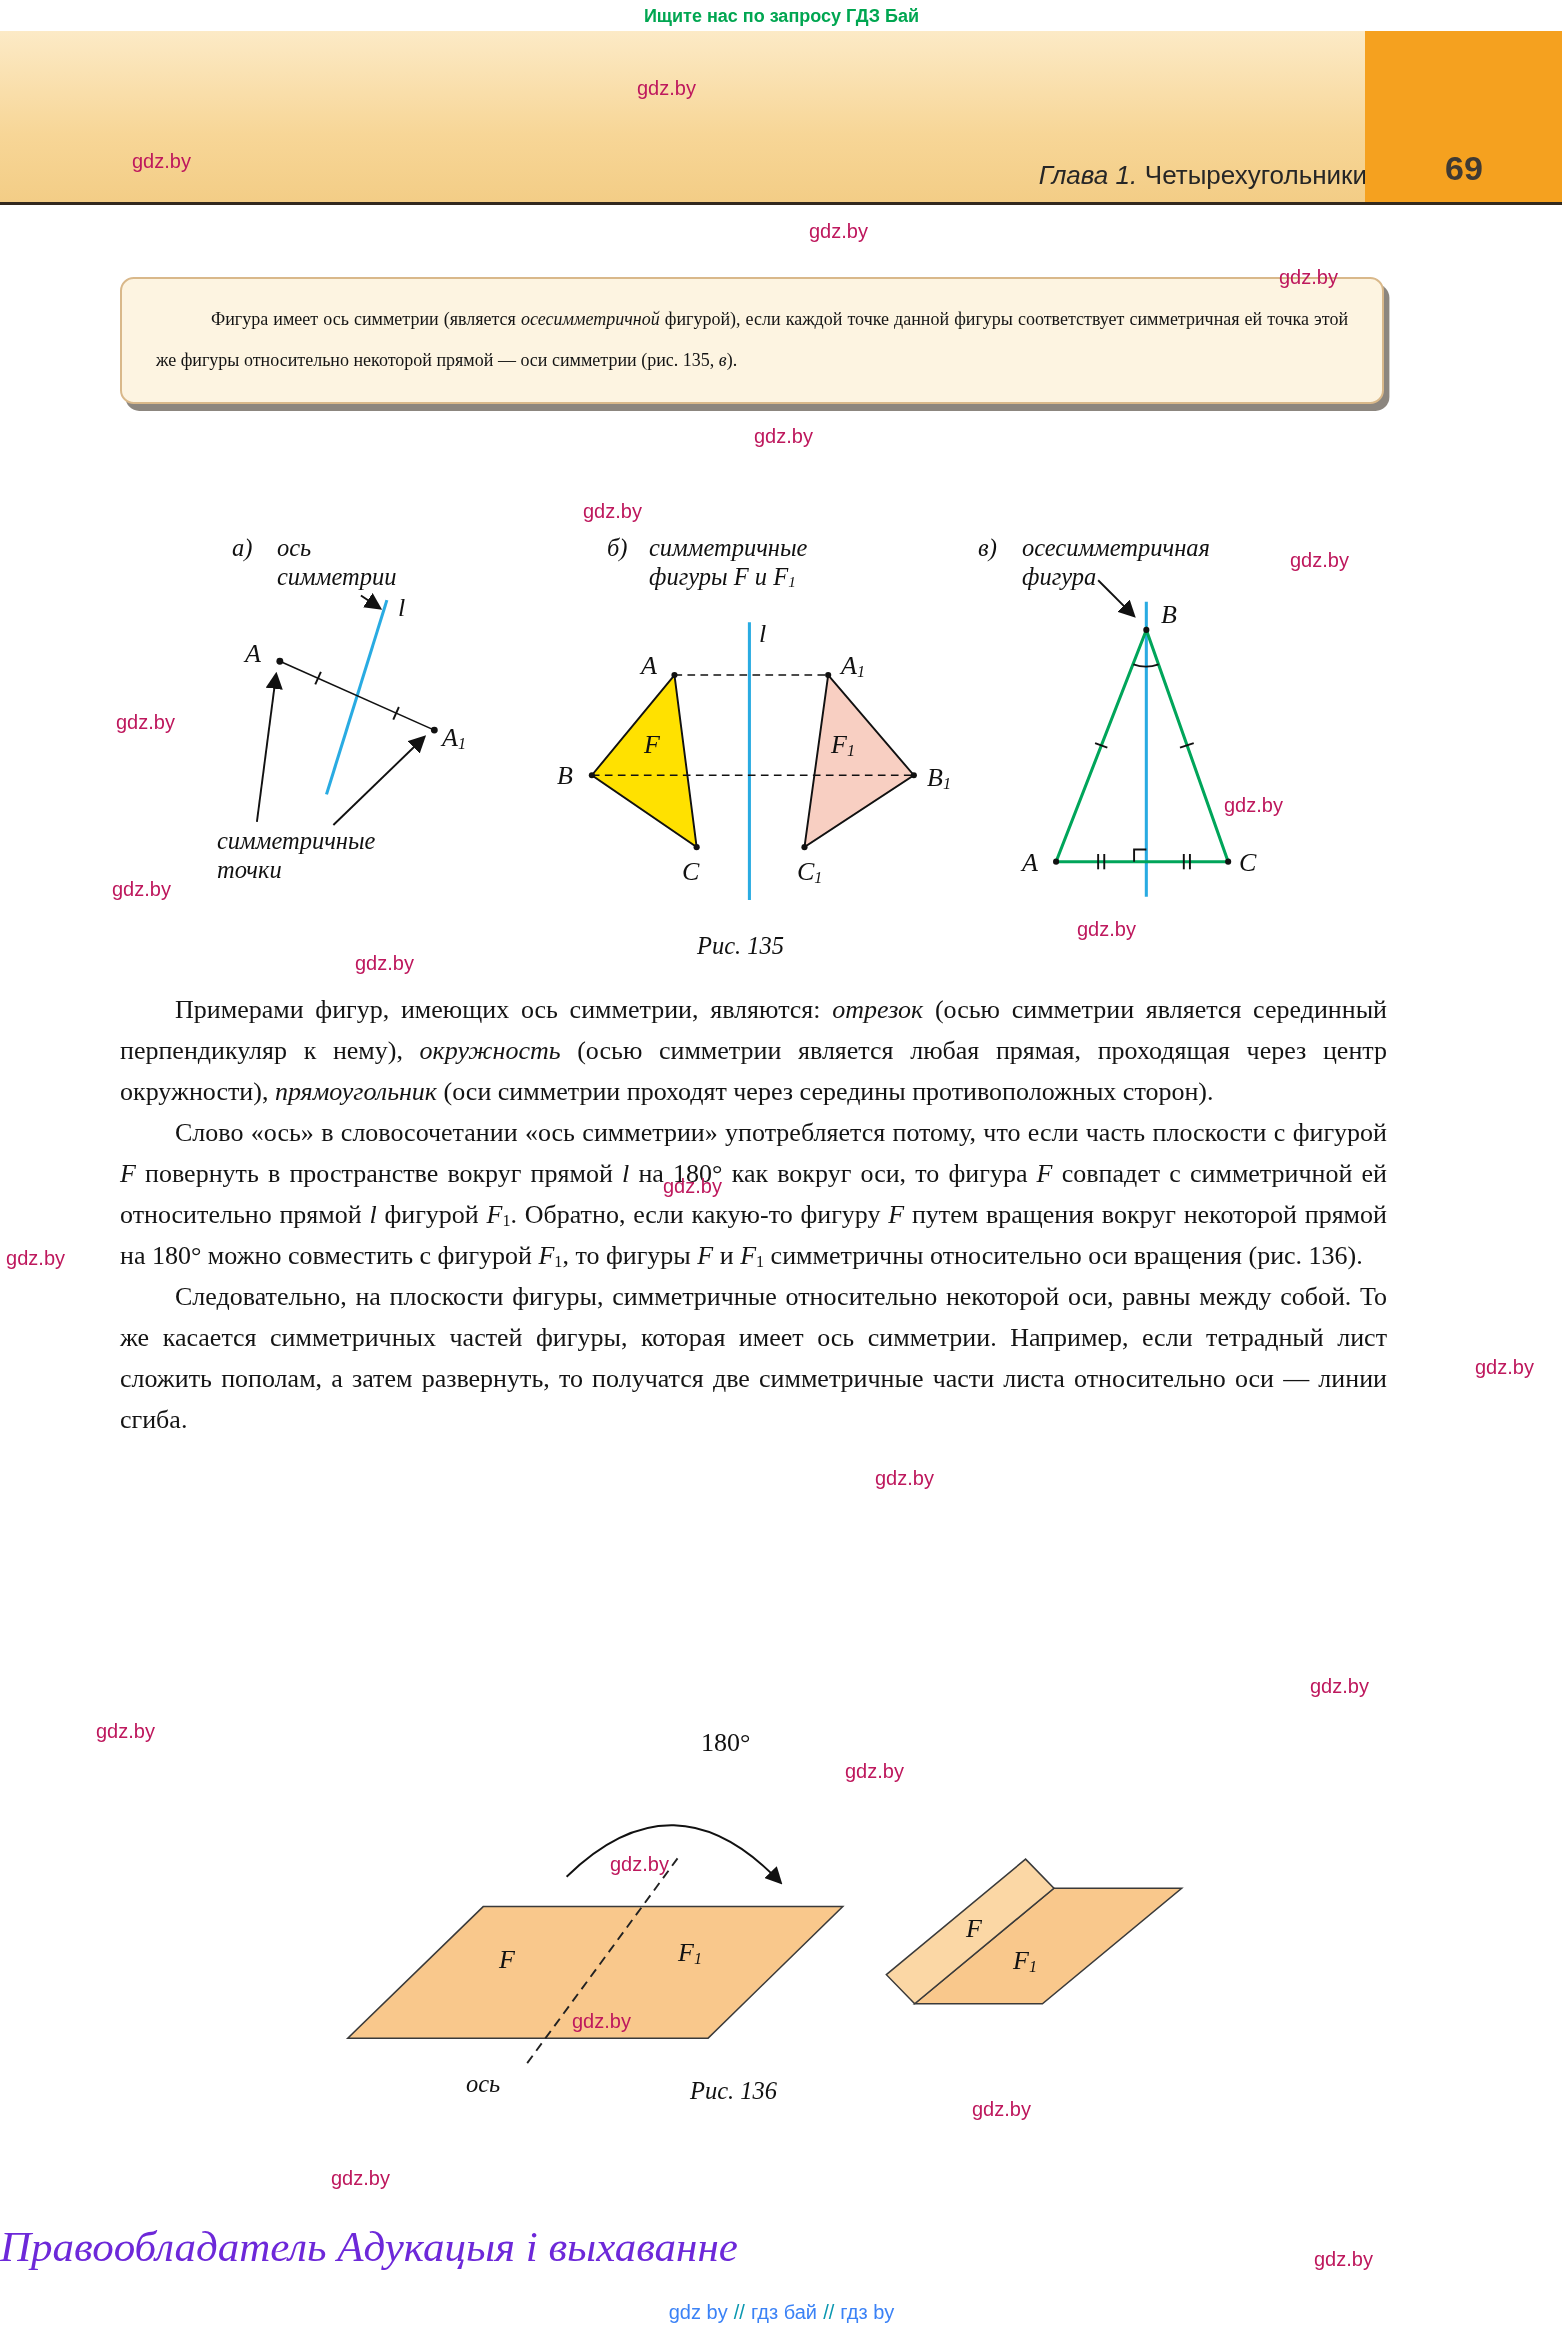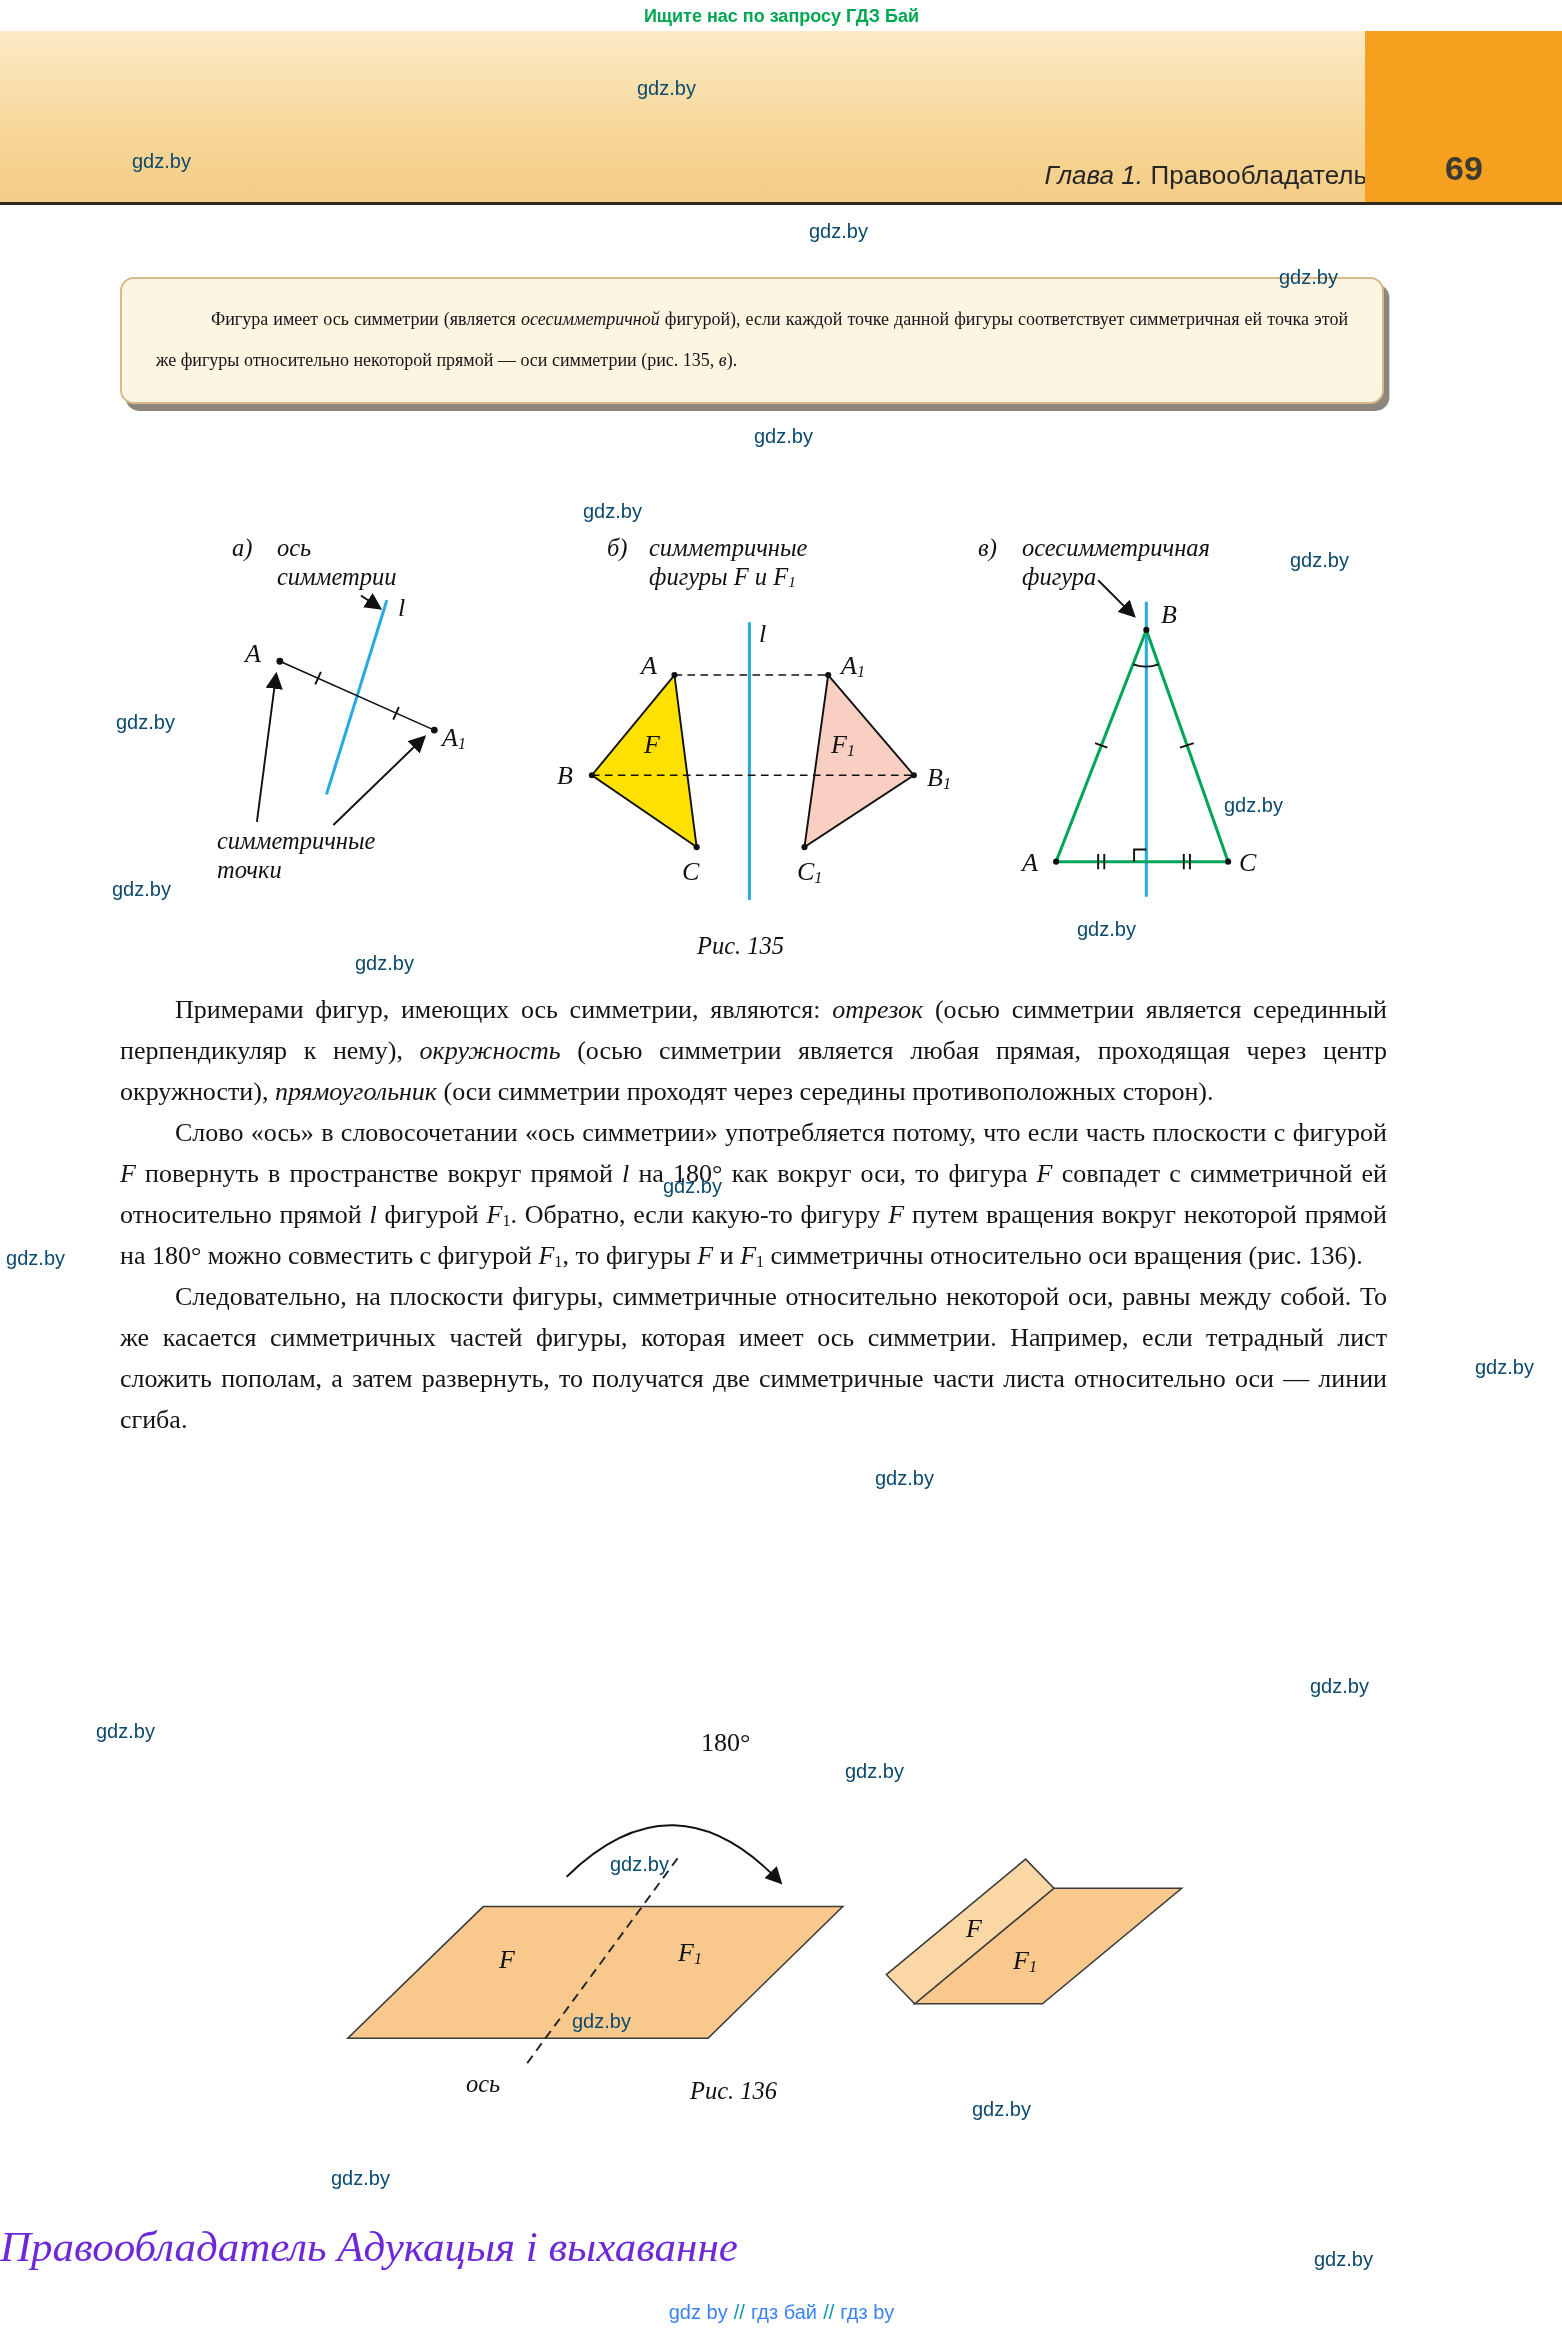--- a/index.html
+++ b/index.html
@@ -1,20 +1,20 @@
 <!DOCTYPE html>
 <html style="font-size:12.2px"><head>
 <meta charset="utf-8">
 <style>
   * { margin:0; padding:0; box-sizing:border-box; }
   html,body { background:#ffffff; }
   body { font-family:"Liberation Serif", serif; color:#141414; }
   .page { position:relative; width:1563px; height:2330px; background:#fff; overflow:hidden; }
 
-  .watermark { position:absolute; font-family:"Liberation Sans", sans-serif; font-size:20px; color:#0c4a6e; white-space:nowrap; }
+  .watermark { position:absolute; font-family:"Liberation Sans", sans-serif; font-size:20px; color:#be185d; white-space:nowrap; }
 
   .top-banner { position:absolute; top:6.1px; left:0; width:100%; text-align:center;
     font-family:"Liberation Sans", sans-serif; font-size:18px; font-weight:bold; color:#00a651; }
 
   .band { position:absolute; top:31px; left:0; width:100%; height:174px;
     background:linear-gradient(180deg,#fceac6 0%,#f7d697 60%,#f3cd86 100%);
     border-bottom:3.8px solid #32291e; }
   .chapter { position:absolute; bottom:10.7px; right:196px; font-family:"Liberation Sans", sans-serif;
     font-size:26px; color:#262626; white-space:nowrap; }
   .chapter .chap-prefix { font-style:italic; margin-right:7.7px; }
@@ -51,21 +51,21 @@
 </style>
 </head>
 <body>
 
 <div class="page">
 
   <div class="top-banner">Ищите нас по запросу ГДЗ Бай</div>
 
   <div class="band">
     <div class="chapter">
-      <span class="chap-prefix">Глава 1.</span><span class="chap-title">Правообладатель</span>
+      <span class="chap-prefix">Глава 1.</span><span class="chap-title">Четырехугольники</span>
     </div>
     <div class="pagenum-box">
       <span>69</span>
     </div>
   </div>
 
   <div class="def-box">
     <p><span>Фигура имеет ось симметрии (является </span><span style="font-style: italic;">осесимметричной</span><span> фигурой), если каждой точке данной фигуры соответствует симметричная ей точка этой же фигуры относительно некоторой прямой — оси симметрии (рис. 135, </span><span style="font-style: italic;">в</span><span>).</span></p>
   </div>
 

